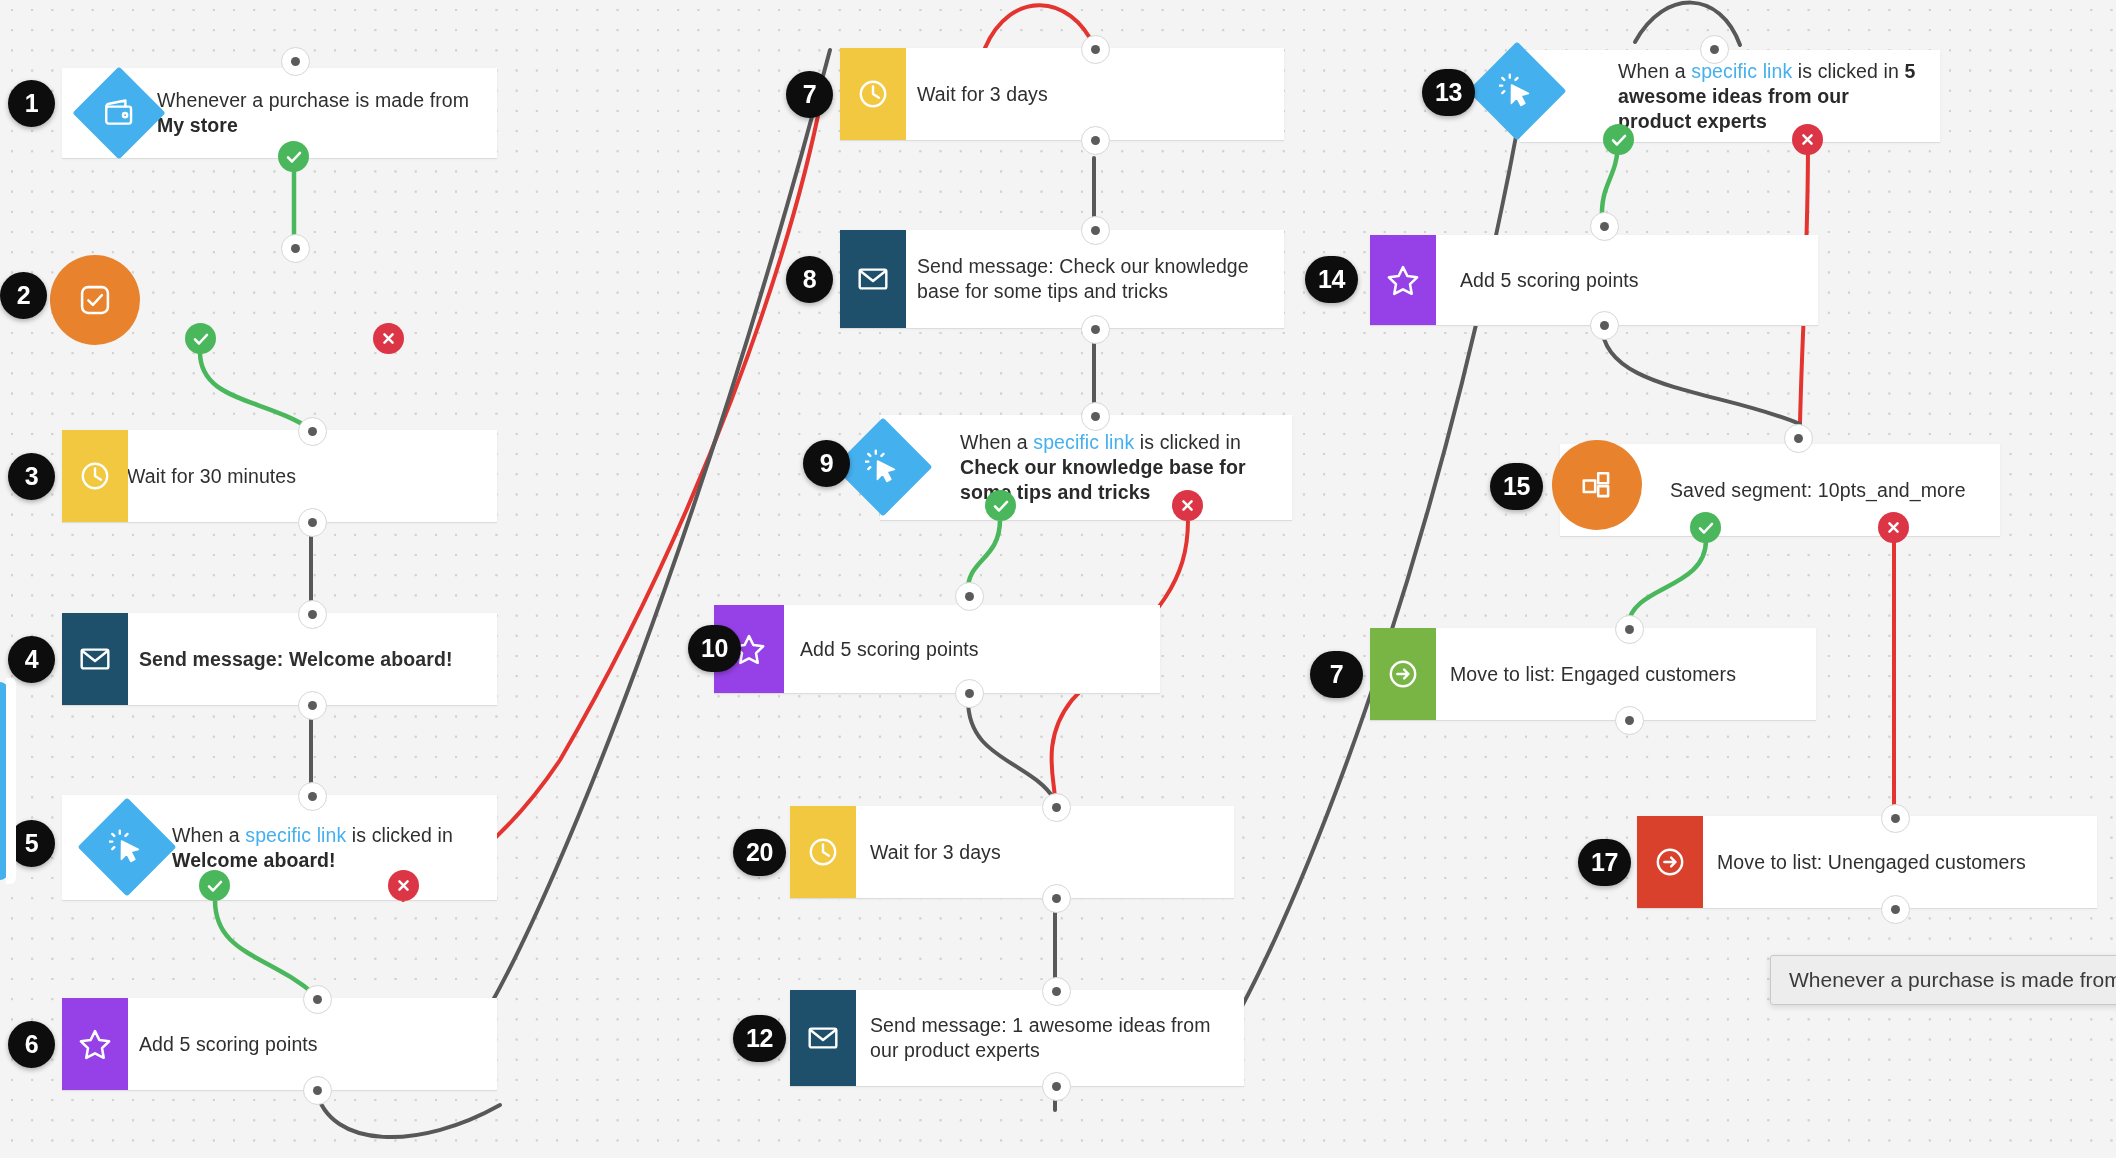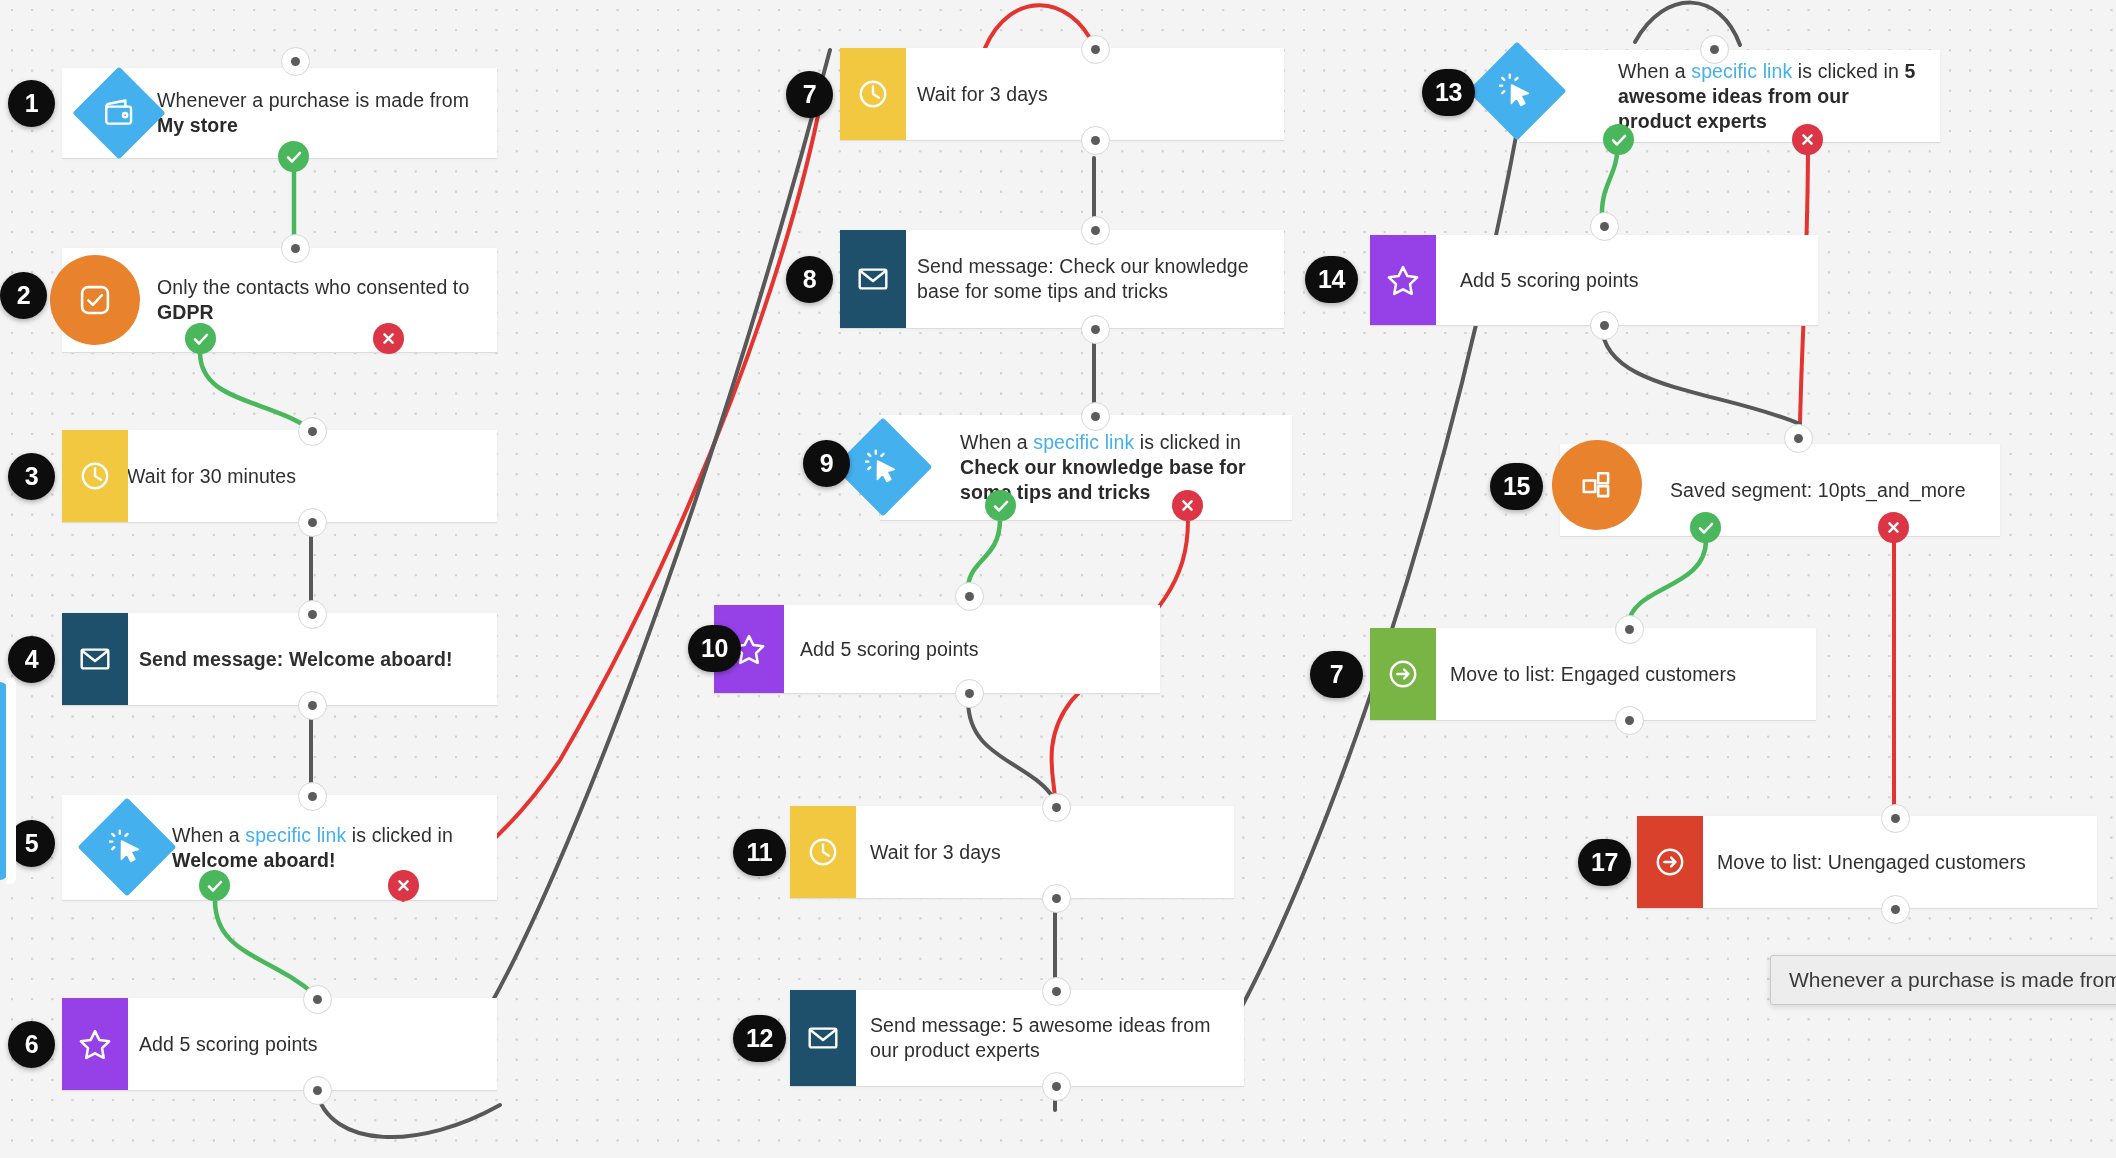--- a/index.html
+++ b/index.html
@@ -199,25 +199,20 @@
   <div class="badge" style="left:8px; top:80px; width:47px; height:47px;">1</div>
   <div class="port" style="left:281px; top:47px;">
       <i></i>
     </div>
   <div class="marker yes" style="left:278px; top:141px;">
     <svg width="18" height="18" viewBox="0 0 24 24" fill="none" stroke="#fff" stroke-width="3.4" stroke-linecap="round" stroke-linejoin="round">
         <path d="M4 12.6 L9.3 18 L20 6.6"></path>
       </svg>
   </div>
 
-  <div class="node" style="left:62px; top:248px; width:435px; height:104px;">
-    <div class="label" style="margin-left:95px; margin-right:14px;">
-      <span><span>Only the contacts who consented to </span><b>GDPR</b></span>
-    </div>
-  </div>
   <div class="chip circle" style="left:50px; top:255px; width:90px; height:90px; background:#e8822d;">
     <svg width="36" height="36" viewBox="0 0 24 24" fill="none" stroke="#fff" stroke-width="1.7" stroke-linecap="round" stroke-linejoin="round">
       <rect x="3.4" y="3.4" width="17.2" height="17.2" rx="4"></rect>
       <path d="M7.6 12.2 L10.6 15.2 L16.6 8.8"></path>
     </svg>
   </div>
   <div class="badge" style="left:0px; top:272px; width:47px; height:47px;">2</div>
   <div class="port" style="left:281px; top:234px;">
       <i></i>
     </div>
@@ -400,31 +395,31 @@
     <div class="label" style="margin-left:80px; margin-right:14px;">
       <span><span>Wait for 3 days</span></span>
     </div>
   </div>
   <div class="chip square" style="left:790px; top:806px; width:66px; height:92px; background:#f2c840;">
     <svg width="34" height="34" viewBox="0 0 24 24" fill="none" stroke="#fff" stroke-width="1.7" stroke-linecap="round" stroke-linejoin="round">
       <circle cx="12" cy="12" r="8.6"></circle>
         <path d="M12 6.6 L12 12 L16.2 14.6"></path>
     </svg>
   </div>
-  <div class="badge" style="left:733px; top:829px; width:53px; height:47px;">11</div>
+  <div class="badge" style="left:733px; top:829px; width:53px; height:47px;">20</div>
   <div class="port" style="left:1042px; top:793px;">
       <i></i>
     </div>
   <div class="port" style="left:1042px; top:884px;">
       <i></i>
     </div>
 
   <div class="node" style="left:790px; top:990px; width:454px; height:96px;">
     <div class="label" style="margin-left:80px; margin-right:20px;">
-      <span><span>Send message: 5 awesome ideas from our product experts</span></span>
+      <span><span>Send message: 1 awesome ideas from our product experts</span></span>
     </div>
   </div>
   <div class="chip square" style="left:790px; top:990px; width:66px; height:96px; background:#1f506b;">
     <svg width="34" height="34" viewBox="0 0 24 24" fill="none" stroke="#fff" stroke-width="1.7" stroke-linecap="round" stroke-linejoin="round">
       <rect x="2.6" y="5.4" width="18.8" height="13.2" rx="1.2"></rect>
         <path d="M2.9 6.2 L12 13.4 L21.1 6.2"></path>
     </svg>
   </div>
   <div class="badge" style="left:733px; top:1015px; width:53px; height:47px;">12</div>
   <div class="port" style="left:1042px; top:977px;">

